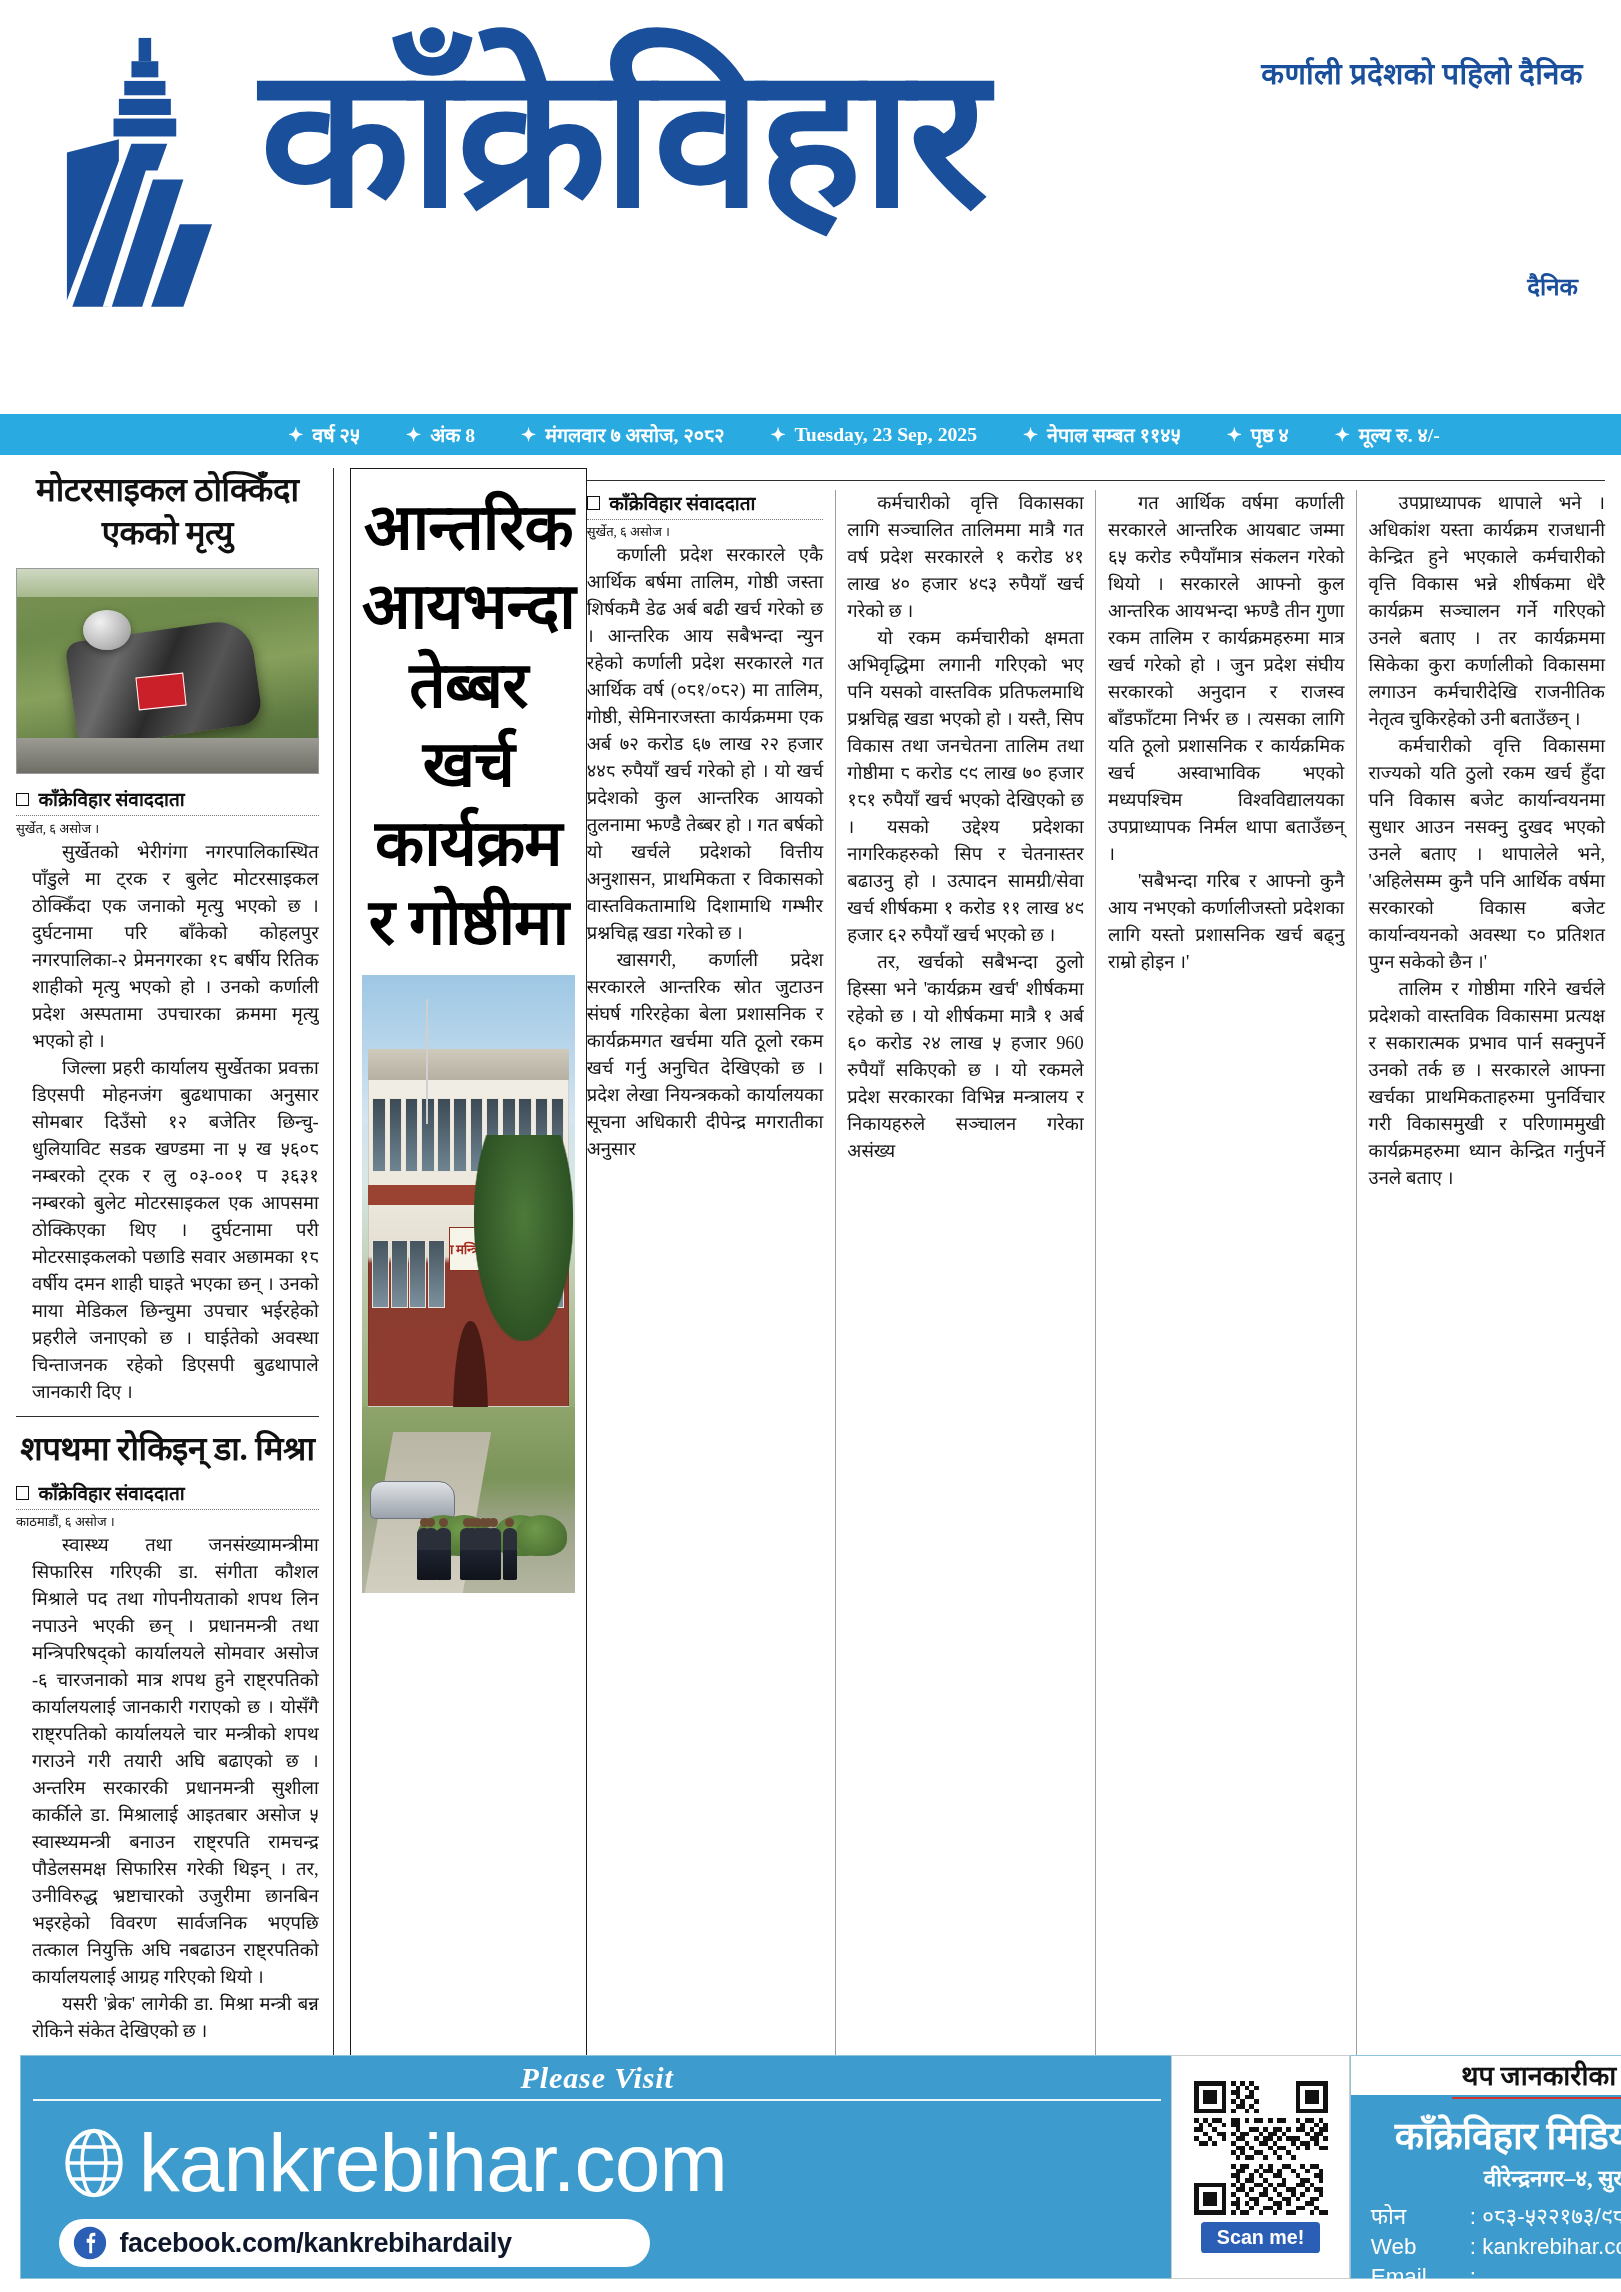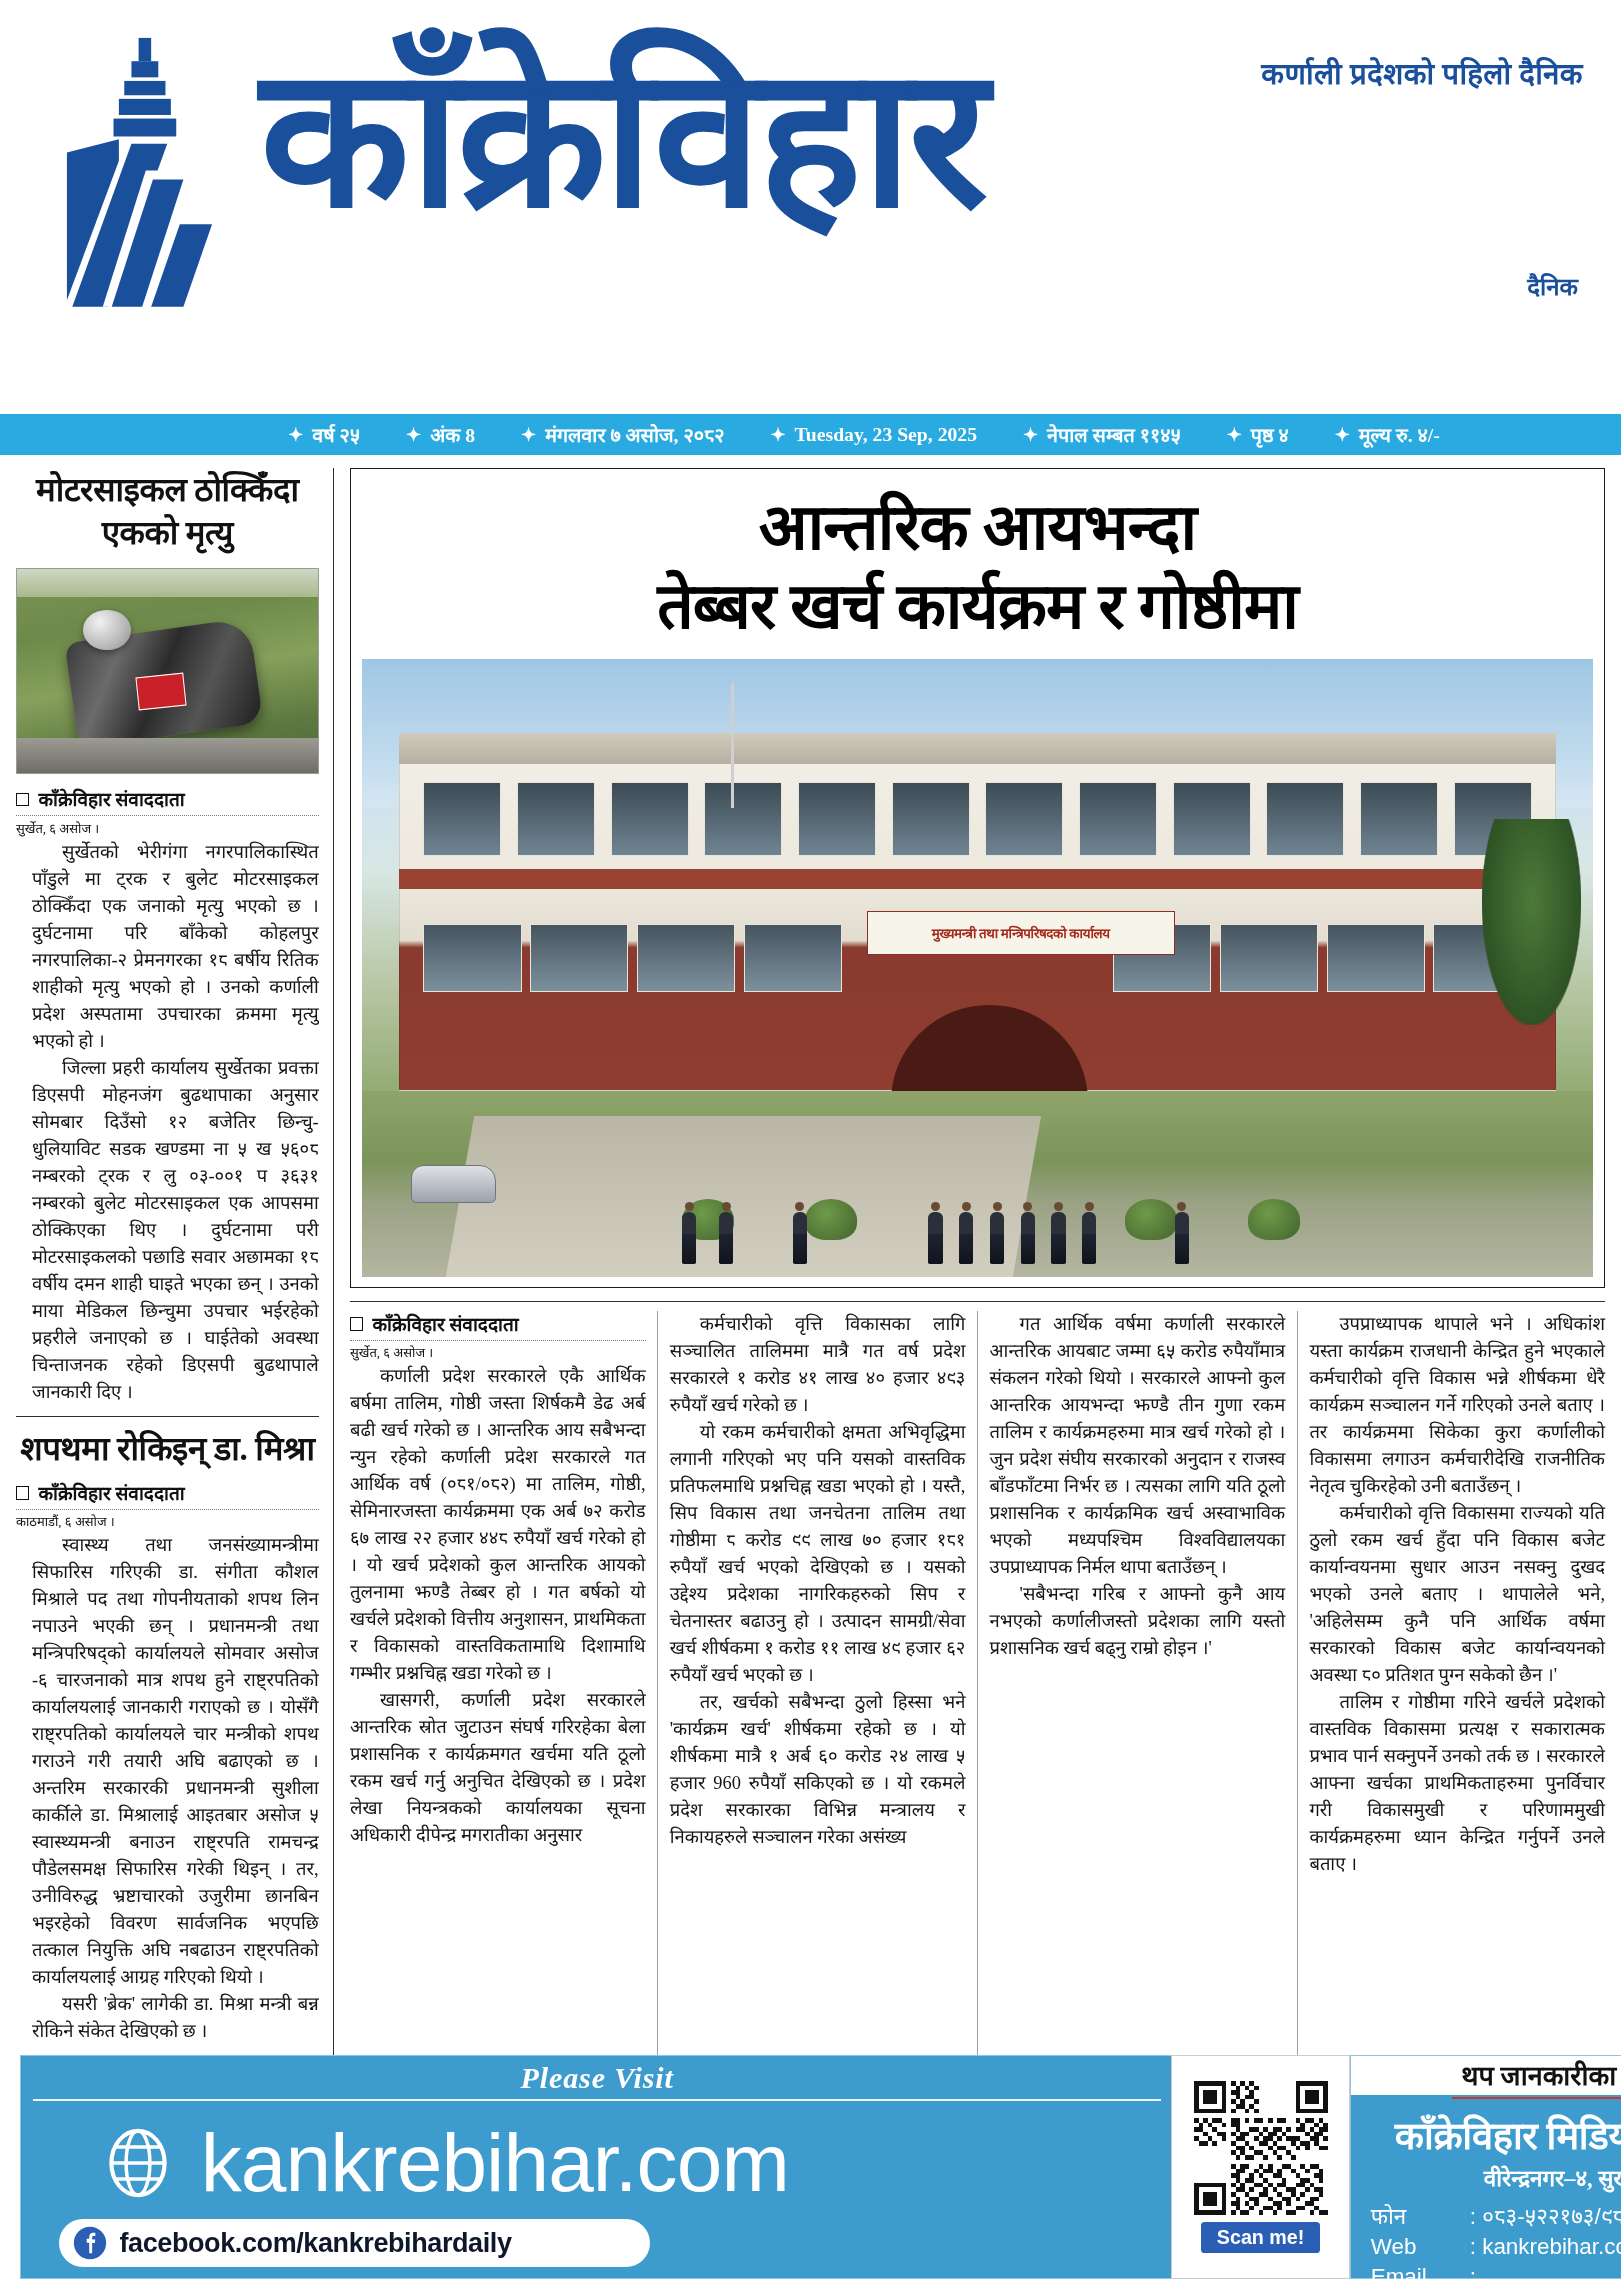--- a/index.html
+++ b/index.html
@@ -224,21 +224,21 @@
     border: none;
     border-top: 1.8px solid #2e2e2e;
     margin: 10.7px 0 9px 0;
   }
 
   
   .main {
     flex: 1 1 auto;
     padding-left: 16px;
     display: flex;
-    flex-direction: column;
+    flex-direction: row;
   }
 
   .lead-box {
     border: 1.8px solid #1a1a1a;
     padding: 9px 10.7px 10.7px 10.7px;
   }
 
   .main-headline {
     text-align: center;
     font-family: "Liberation Serif", "DejaVu Serif", serif;
@@ -466,24 +466,23 @@
   }
   .ad-rule {
     height: 1.8px;
     background: #ffffff;
     margin: 0 12.5px;
     opacity: .9;
   }
   .site-row {
     display: flex;
     align-items: center;
-    gap: 28px;
+    gap: 10px;
     padding: 5.4px 0 0 38px;
     flex: 1 1 auto;
-    margin-left: 44px;
   }
   .globe-icon {
     width: 70px; height: 70px;
     flex: 0 0 70px;
   }
   .site-url {
     color: #ffffff;
     font-family: "Liberation Sans", "DejaVu Sans", sans-serif;
     font-size: 82px;
     font-weight: 400;

